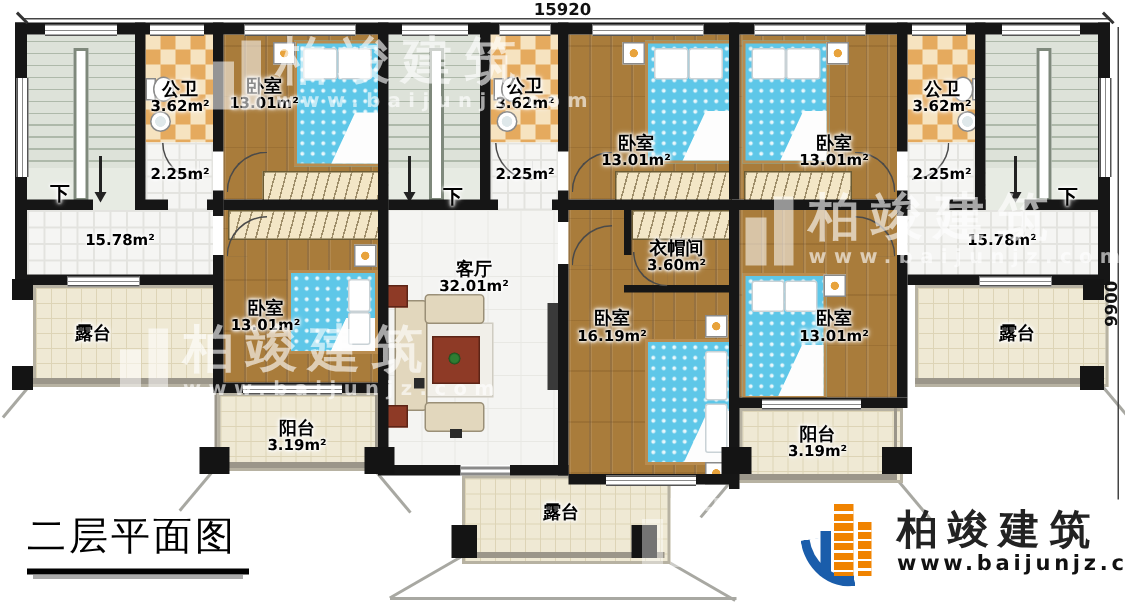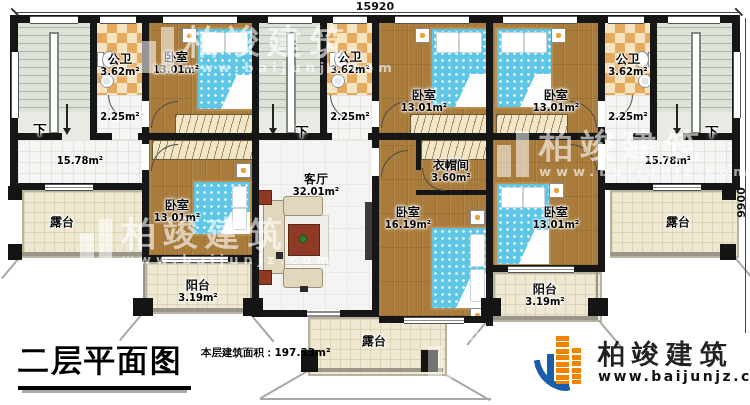--- a/index.html
+++ b/index.html
@@ -74,21 +74,21 @@
   .wm{position:absolute;z-index:7;display:flex;align-items:center;gap:10px;color:rgba(255,255,255,.62);pointer-events:none;}
   .wicon{position:relative;width:32px;height:46px;}
   .wicon .wa{position:absolute;left:0;bottom:0;width:14px;height:32px;background:rgba(255,255,255,.55);}
   .wicon .wb{position:absolute;right:0;top:0;width:13px;height:46px;background:rgba(255,255,255,.55);}
   .wt1{font-size:34px;font-weight:900;letter-spacing:8px;line-height:1;}
   .wt2{font-size:13px;font-weight:bold;letter-spacing:5px;margin-top:2px;}
   .wm.small .wt1{font-size:29px;letter-spacing:6px;}
   
   .tblock{position:absolute;z-index:8;left:18px;top:340px;display:flex;align-items:flex-start;gap:10px;}
   .tb-underline{display:flex;align-items:baseline;gap:12px;border-bottom:4px solid #000;box-shadow:0 7px 0 -4px #aaa;padding:0 8px 4px 0;}
-  .tb-main{font-size:31px;font-weight:700;letter-spacing:2px;color:#000;text-align:right;}
+  .tb-main{font-size:26px;font-weight:400;letter-spacing:2px;color:#000;text-align:right;}
   .tb-scale{font-size:20px;font-weight:bold;color:#000;}
   .tb-info{display:flex;flex-direction:column;font-size:10.5px;font-weight:bold;color:#000;line-height:1.55;padding-top:4px;}
   
   .logo{position:absolute;z-index:8;left:538px;top:334px;display:flex;align-items:center;gap:10px;}
   .licon{position:relative;width:50px;height:56px;}
   .lg-o1{position:absolute;left:18px;top:2px;width:13px;height:48px;background:#f08300;
     background-image:repeating-linear-gradient(rgba(0,0,0,0) 0 5px,#fff 5px 6.5px);}
   .lg-o2{position:absolute;left:34px;top:14px;width:9px;height:36px;background:#f08300;
     background-image:repeating-linear-gradient(rgba(0,0,0,0) 0 5px,#fff 5px 6.5px);}
   .lg-b1{position:absolute;left:9px;top:20px;width:7px;height:30px;background:#1a5dab;}
@@ -436,21 +436,20 @@
       <div class="wt1">柏竣建筑</div>
       <div class="wt2">www.baijunjz.com</div>
     </div>
   </div>
 
   <div class="tblock">
     <div class="tb-underline">
       <span class="tb-main">二层平面图</span>
     </div>
     <div class="tb-info">
-      <span>本层建筑面积：197.33m²</span>
     </div>
   </div>
 
   <div class="logo">
     <div class="licon">
       <div class="lg-sw"></div>
       <div class="lg-b1"></div>
       <div class="lg-o1"></div>
       <div class="lg-o2"></div>
     </div>

